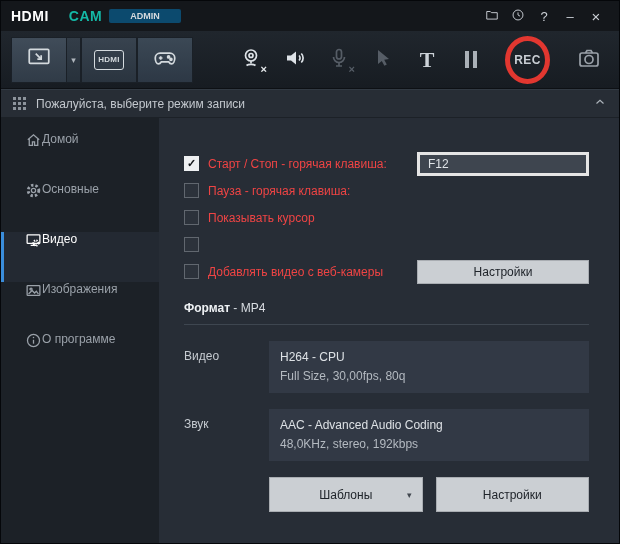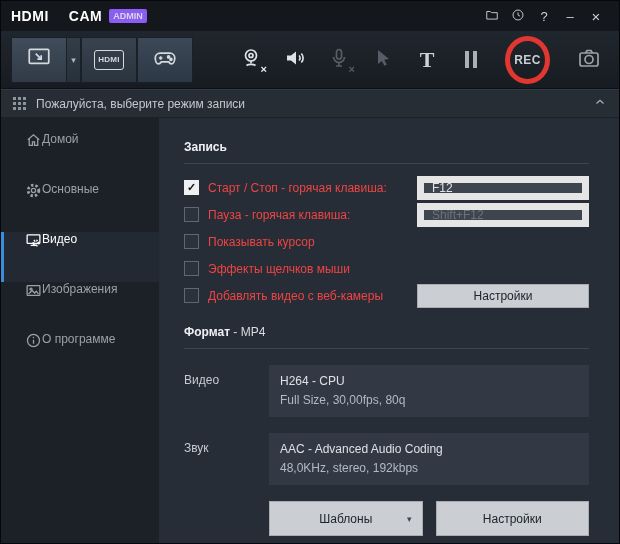--- a/index.html
+++ b/index.html
@@ -9,22 +9,22 @@
     background:#14171b;
     color:#c6cbd1;
     font-size:12px;
     overflow:hidden;
   }
   .window { width:620px; height:544px; display:flex; flex-direction:column; border:1px solid #05070a; background:#272d36; }
 
   
   .titlebar { height:30px; background:#14171b; display:flex; align-items:center; padding:0 10px; flex:0 0 auto; }
   .brand { font-weight:bold; font-size:14px; letter-spacing:.5px; color:#ffffff; }
-  .brand .accent { color:#ffffff;padding-left:20px; }
-  .admin-badge { margin-left:7px; background:#8b5cf6; color:#d6dade; font-size:9px; font-weight:bold; padding:2px 4px; border-radius:2px; }
+  .brand .accent { color:#14b8a6;padding-left:20px; }
+  .admin-badge { margin-left:7px; background:#0c4a6e; color:#d6dade; font-size:9px; font-weight:bold; padding:2px 21px; border-radius:2px; }
   .tb-spacer { flex:1; }
   .tb-btn { width:26px; height:22px; display:flex; align-items:center; justify-content:center; color:#ccd1d7; cursor:default; }
   .tb-btn svg { width:14px; height:14px; stroke:currentColor; fill:none; stroke-width:1.6; }
   .tb-txt { font-size:13px; }
   .tb-close { font-size:15px; }
 
   
   .toolbar { height:58px; background:linear-gradient(#20262d,#171c22); display:flex; align-items:center; padding:0 10px; flex:0 0 auto; border-bottom:1px solid #0d1014; }
   .mode-group { display:flex; height:46px; }
   .mode-tile { width:56px; height:46px; display:flex; align-items:center; justify-content:center; background:linear-gradient(#38434f,#2a343f); border:1px solid #1a2027; color:#d4dade; }
@@ -62,21 +62,21 @@
   .content { flex:1; background:#272d36; padding:22px 30px 0 25px; min-width:0; }
   .section-hd { font-weight:bold; color:#eef1f4; padding-bottom:9px; border-bottom:1px solid #3e4650; }
   .section-hd .normal { font-weight:normal; color:#d9dde2; }
 
   .rows { margin-top:10px; }
   .row { display:flex; align-items:center; height:27px; }
   .checkbox { width:15px; height:15px; border:1px solid #61676f; background:#2c323b; margin-right:9px; display:flex; align-items:center; justify-content:center; font-size:11px; color:#14171b; flex:0 0 auto; }
   .checkbox.checked { background:#eef0f2; border-color:#eef0f2; font-weight:bold; }
   .row-label { color:#ef4444; }
   .grow { flex:1; }
-  .hotkey { width:172px; height:24px; background:#3e454f; border:7px solid #e5e5e5; color:#e0e4e8; display:flex; align-items:center; padding-left:8px; }
+  .hotkey { width:172px; height:24px; background:#3e454f; border:3px solid #e5e5e5; color:#e0e4e8; display:flex; align-items:center; padding-left:8px; }
   .hotkey.dim { color:#6c737b; }
   .btn-light { width:172px; height:24px; background:#cbcfd3; color:#20252b; border:1px solid #a9adb2; display:flex; align-items:center; justify-content:center; }
 
   .fmt-section { margin-top:16px; }
   .fmt-row { display:flex; margin-top:16px; }
   .fmt-label { width:85px; padding-top:8px; color:#c6cbd1; flex:0 0 auto; }
   .fmt-box { flex:1; background:#323945; padding:7px 11px; line-height:19px; }
   .fmt-line1 { color:#dde1e5; }
   .fmt-line2 { color:#b4bac1; }
   .fmt-buttons { display:flex; gap:13px; margin-left:85px; margin-top:16px; }
@@ -255,44 +255,41 @@
               <circle cx="12" cy="12" r="8.5"></circle>
               <path d="M12 11v5.5"></path>
               <circle cx="12" cy="7.8" r="1.1" fill="currentColor" stroke="none"></circle>
             </svg></span>
         <span>О программе</span>
       </div>
     </nav>
 
     <div class="content">
 
-      <div class="section-hd">Запись</div>
 
       <div class="rows">
         <div class="row">
           <span class="checkbox checked">
               <span>✓</span>
             </span>
           <span class="row-label">Старт / Стоп - горячая клавиша:</span>
           <span class="grow"></span>
           <span class="hotkey">F12</span>
         </div>
         <div class="row">
           <span class="checkbox"></span>
           <span class="row-label">Пауза - горячая клавиша:</span>
           <span class="grow"></span>
-          <span class="hotkey dim">Shift+F12</span>
         </div>
         <div class="row">
           <span class="checkbox"></span>
           <span class="row-label">Показывать курсор</span>
         </div>
         <div class="row">
           <span class="checkbox"></span>
-          <span class="row-label">Эффекты щелчков мыши</span>
         </div>
         <div class="row">
           <span class="checkbox"></span>
           <span class="row-label">Добавлять видео с веб-камеры</span>
           <span class="grow"></span>
           <span class="btn-light">Настройки</span>
         </div>
       </div>
 
       <div class="fmt-section">

